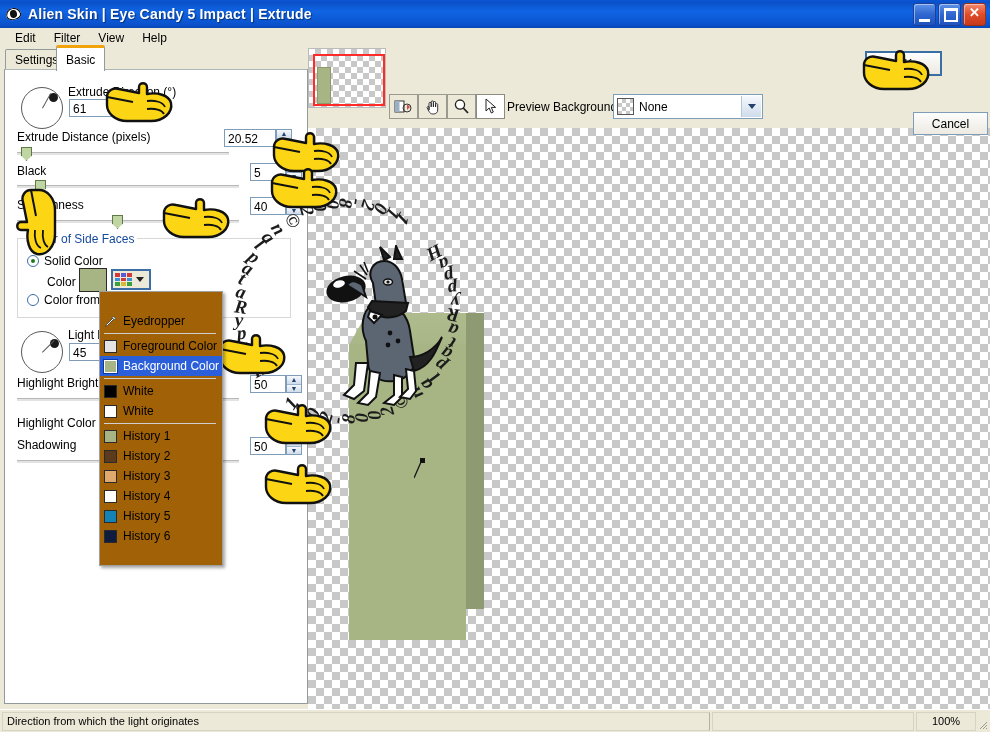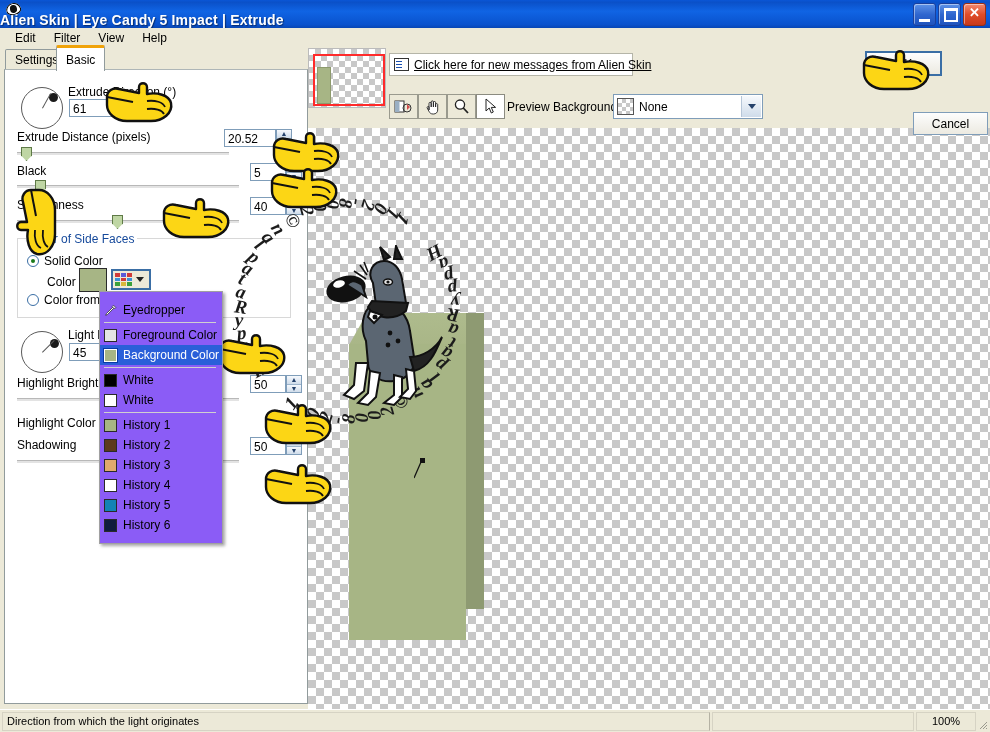--- a/index.html
+++ b/index.html
@@ -9,21 +9,21 @@
     font-size:12px;
     background:#ece9d8;
     -webkit-font-smoothing:none;
   }
   .app{position:relative;width:990px;height:732px;}
 
   
   .titlebar{
     position:absolute;left:0;top:0;width:990px;height:28px;
     background:linear-gradient(to bottom,#0a56d6 0%,#0a50c8 8%,#1064e4 40%,#0a52cd 88%,#0846b4 100%);
-    display:flex;align-items:flex-start;flex-direction:column;
+    display:flex;align-items:center;
   }
   .tb-icon{width:18px;height:18px;margin-left:5px;margin-right:5px;position:relative;}
   .tb-icon .eye{
     position:absolute;left:1px;top:3px;width:15px;height:12px;
     background:#fff;border-radius:50% 50% 50% 50%/60% 60% 40% 40%;
     transform:rotate(-12deg);
     box-shadow:inset 0 0 0 1px #000;
   }
   .tb-icon .pupil{
     position:absolute;left:5px;top:5px;width:7px;height:8px;border-radius:50%;
@@ -119,22 +119,22 @@
     display:flex;align-items:center;box-sizing:border-box;
   }
   .colorbtn .grid{width:17px;height:13px;margin-left:2px;display:grid;
     grid-template-columns:repeat(3,1fr);grid-template-rows:repeat(3,1fr);gap:1px;}
   .colorbtn .arrow{margin-left:4px;width:0;height:0;border-left:4px solid transparent;
     border-right:4px solid transparent;border-top:5px solid #222;}
 
   
   .dropdown{
     position:absolute;left:99px;top:291px;width:122px;
-    background:#8b5cf6;border:1px solid #a0a0a0;z-index:40;
-    box-shadow:2px 2px 3px rgba(0,0,0,.35);padding:8px 0;
+    background:#a16207;border:1px solid #a0a0a0;z-index:40;
+    box-shadow:2px 2px 3px rgba(0,0,0,.35);padding:19px 0;
   }
   .dd-item{height:20px;display:flex;align-items:center;padding-left:4px;font-size:12px;color:#000;}
   .dd-item.sel{background:#2a5fd9;color:#fff;}
   .dd-item .sw{width:13px;height:13px;border:1px solid #2a2a2a;box-sizing:border-box;margin-right:6px;flex:none;}
   .dd-item.sel .sw{border:1px solid #fff;outline:1px solid #0a3aa8;}
   .dd-sep{height:1px;background:#d0d0d0;margin:2px 6px 2px 4px;}
   .dd-eyedropper{width:13px;height:13px;margin-right:6px;position:relative;flex:none;}
 
   
   .canvas{
@@ -434,24 +434,20 @@
     </div>
   </div>
 
   <div class="topright"></div>
 
   <div class="thumbbox">
     <div class="bar"></div>
     <div class="sel"></div>
   </div>
 
-  <div class="msgbar">
-    <span class="msgicon"></span>
-    <span class="msglink">Click here for new messages from Alien Skin</span>
-  </div>
 
   <div class="toolbtns">
     <div class="toolbtn">
       <svg width="19" height="16" viewBox="0 0 19 16">
         <rect x="1" y="2" width="9" height="11" fill="#fff" stroke="#333"></rect>
         <rect x="1" y="2" width="4.5" height="11" fill="#9bb0c4"></rect>
         <circle cx="13" cy="9" r="4" fill="none" stroke="#333"></circle>
         <path d="M13 5 l3 3 -3 3z" fill="#d04a4a"></path>
       </svg>
     </div>

